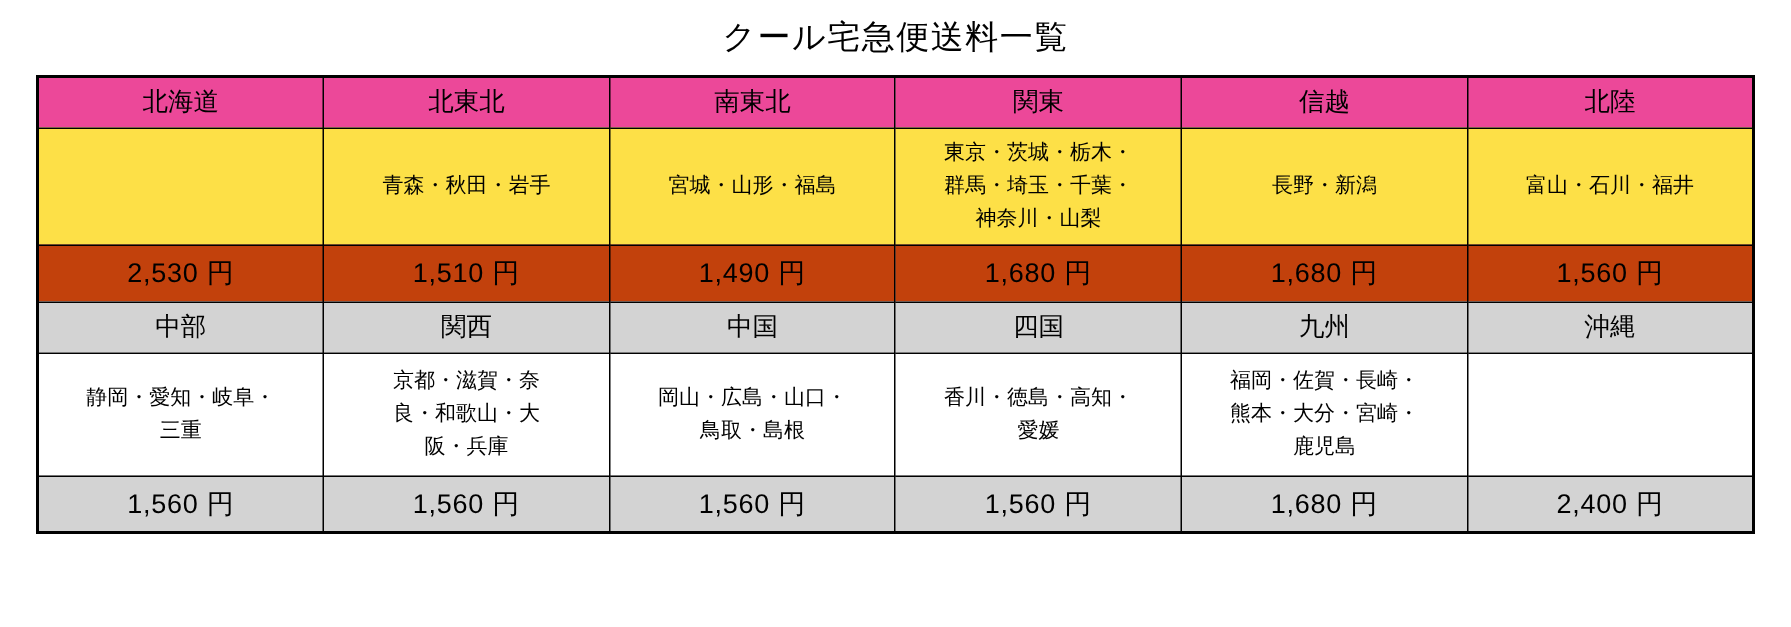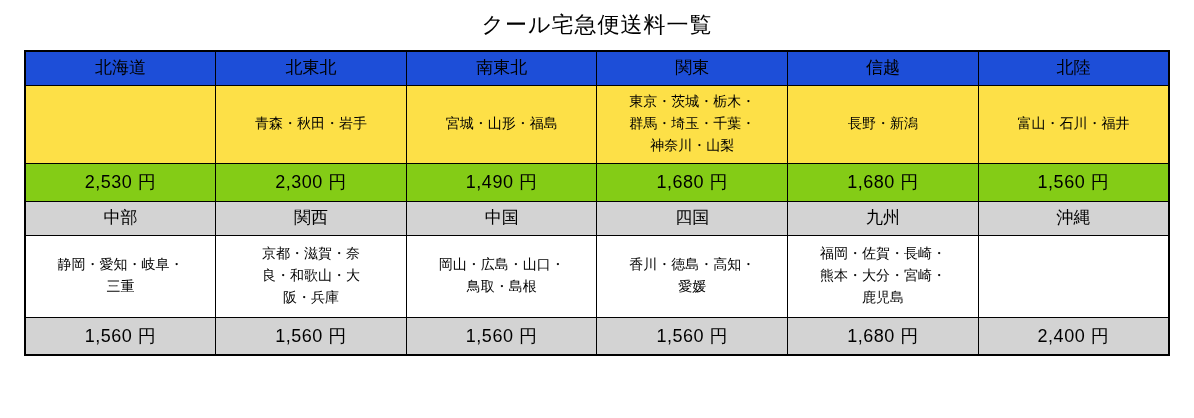--- a/index.html
+++ b/index.html
@@ -45,21 +45,21 @@
     border: 1px solid #000000;
     text-align: center;
     vertical-align: middle;
     padding: 3px 5px;
     box-sizing: border-box;
   }
   
   tr.region-head td {
     font-size: 17px;
     height: 34px;
-    background: #1d4ed8;
+    background: #ec4899;
     line-height: 1.2;
   }
   tr.region-head.shaded td {
     background: #d3d3d3;
     margin-top: 14px;
   }
   
   tr.pref td {
     font-size: 14px;
     background: #fde047;
@@ -67,21 +67,21 @@
     line-height: 1.55;
   }
   tr.pref.white td {
     background: #ffffff;
     height: 82px;
   }
   
   tr.price td {
     font-size: 18px;
     height: 38px;
-    background: #84cc16;
+    background: #c2410c;
     letter-spacing: 0.5px;
   }
   tr.price.shaded td {
     background: #d3d3d3;
   }
   .cellline {
     display: block;
   }
   .empty {
     min-height: 1px;
@@ -123,21 +123,21 @@
           </td>
           <td>
             <span class="cellline">長野・新潟</span>
           </td>
           <td>
             <span class="cellline">富山・石川・福井</span>
           </td>
         </tr>
         <tr class="price">
           <td>2,530 円</td>
-          <td>2,300 円</td>
+          <td>1,510 円</td>
           <td>1,490 円</td>
           <td>1,680 円</td>
           <td>1,680 円</td>
           <td>1,560 円</td>
         </tr>
 
         <tr class="region-head shaded">
           <td>中部</td>
           <td>関西</td>
           <td>中国</td>

